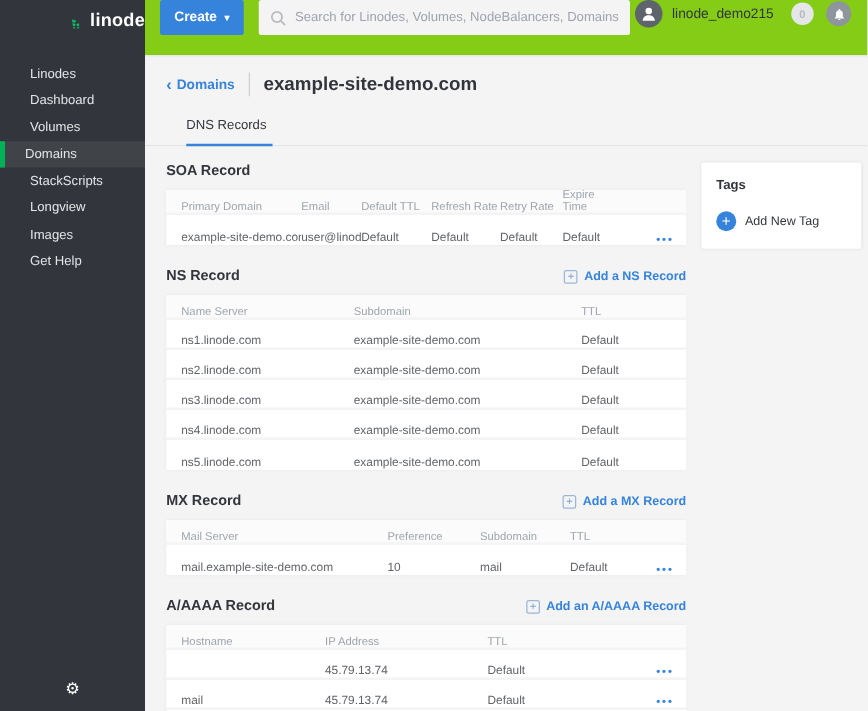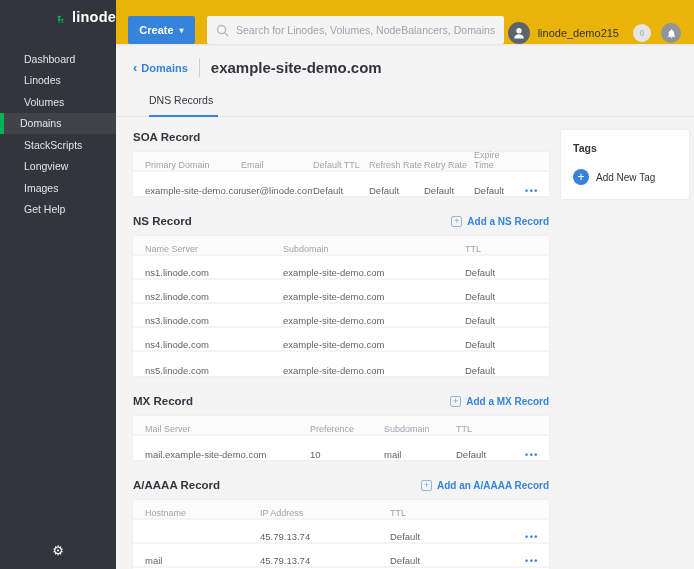--- a/index.html
+++ b/index.html
@@ -15,21 +15,21 @@
   .nav { margin-top:10px; }
   .nav-item { height:21.5px; display:flex; align-items:center; padding-left:20px;
               color:#e2e4e6; font-size:10.5px; cursor:pointer; border-left:4px solid transparent; }
   .nav-item.active { background:rgba(255,255,255,.07); border-left:4px solid #00b159; padding-left:16px; }
   .gear { position:absolute; bottom:11px; left:0; width:100%; text-align:center;
           color:#fff; font-size:13px; cursor:pointer; }
 
   
   .main { flex:1; display:flex; flex-direction:column; background:#f4f4f5; }
 
-  .topbar { height:44px; background:#eab308; display:flex; align-items:flex-end;
+  .topbar { height:44px; background:#84cc16; display:flex; align-items:flex-start;
             box-shadow:0 1px 2px rgba(0,0,0,.08); position:relative; z-index:2; }
   .create-btn { margin-left:12px; width:67px; height:28px; background:#3683dc; color:#fff;
                 border:none; border-radius:2px; font-size:11px; font-weight:bold;
                 display:flex; align-items:center; justify-content:center; gap:6px; cursor:pointer;
                 font-family:"Liberation Sans", sans-serif; }
   .create-btn .chev { font-size:8px; }
   .searchbox { margin-left:12px; width:297px; height:28px; background:#f4f4f5; border-radius:2px;
                display:flex; align-items:center; padding:0 9px; }
   .searchbox input { border:none; background:transparent; outline:none; flex:1; margin-left:7px;
                      font-size:10.5px; color:#606469; font-family:"Liberation Sans", sans-serif; }
@@ -75,21 +75,21 @@
   .row { display:flex; align-items:flex-end; padding-left:12px; padding-right:10px; }
   .thead { height:20px; border-bottom:2px solid #f4f4f5; background:#fbfbfb; }
   .th { font-size:9px; color:#9ea4ae; }
   .tr { height:24px; border-bottom:2px solid #f4f4f5; }
   .tr:last-child { border-bottom:none; }
   .td { font-size:9.5px; color:#606469; white-space:nowrap; overflow:hidden; }
   .ellipsis { margin-left:auto; border:none; background:none; color:#3683dc; font-size:9px;
               letter-spacing:1.5px; font-weight:bold; cursor:pointer; padding:0; }
 
   
-  .soa .c1{width:96px}.soa .c2{width:72px}.soa .c3{width:56px}.soa .c4{width:55px}.soa .c5{width:50px}.soa .c6{width:46px}
+  .soa .c1{width:96px}.soa .c2{width:48px}.soa .c3{width:56px}.soa .c4{width:55px}.soa .c5{width:50px}.soa .c6{width:46px}
   .ns  .c1{width:138px}.ns .c2{width:182px}.ns .c3{flex:1}
   .mx  .c1{width:165px}.mx .c2{width:74px}.mx .c3{width:72px}.mx .c4{width:60px}
   .aaaa .c1{width:115px}.aaaa .c2{width:130px}.aaaa .c3{width:80px}
 
   
   .tags-card { background:#fff; box-shadow:0 0 3px rgba(0,0,0,.08); border-radius:2px;
                padding:12px 12px 14px 12px; margin-top:3px; }
   .tags-title { font-size:10.5px; font-weight:bold; color:#32363c; }
   .add-tag { display:flex; align-items:center; gap:7px; margin-top:15px; cursor:pointer; }
   .plus-circle { width:16px; height:16px; border-radius:50%; background:#3683dc; color:#fff;
@@ -109,24 +109,24 @@
           <path d="M2.5 8 L8 9.6 L7.2 14 L2.8 12.6 Z" fill="#14c06a"></path>
           <path d="M3.4 14.4 L7 15.5 L6.3 19.4 L3.8 18.3 Z"></path>
           <path d="M10 10 L14.5 8.6 L15 12.4 L10.6 13.8 Z" fill="#14c06a"></path>
           <path d="M11 15.6 L14.6 14.4 L15 17.6 L11.3 18.9 Z"></path>
         </g>
       </svg>
       <span class="logo-text">linode</span>
     </div>
     <nav class="nav">
       <div class="nav-item">
+          <span>Linodes</span>
+        </div>
+      <div class="nav-item">
           <span>Dashboard</span>
-        </div>
-      <div class="nav-item">
-          <span>Linodes</span>
         </div>
       <div class="nav-item">
           <span>Volumes</span>
         </div>
       <div class="nav-item active">
           <span>Domains</span>
         </div>
       <div class="nav-item">
           <span>StackScripts</span>
         </div>

